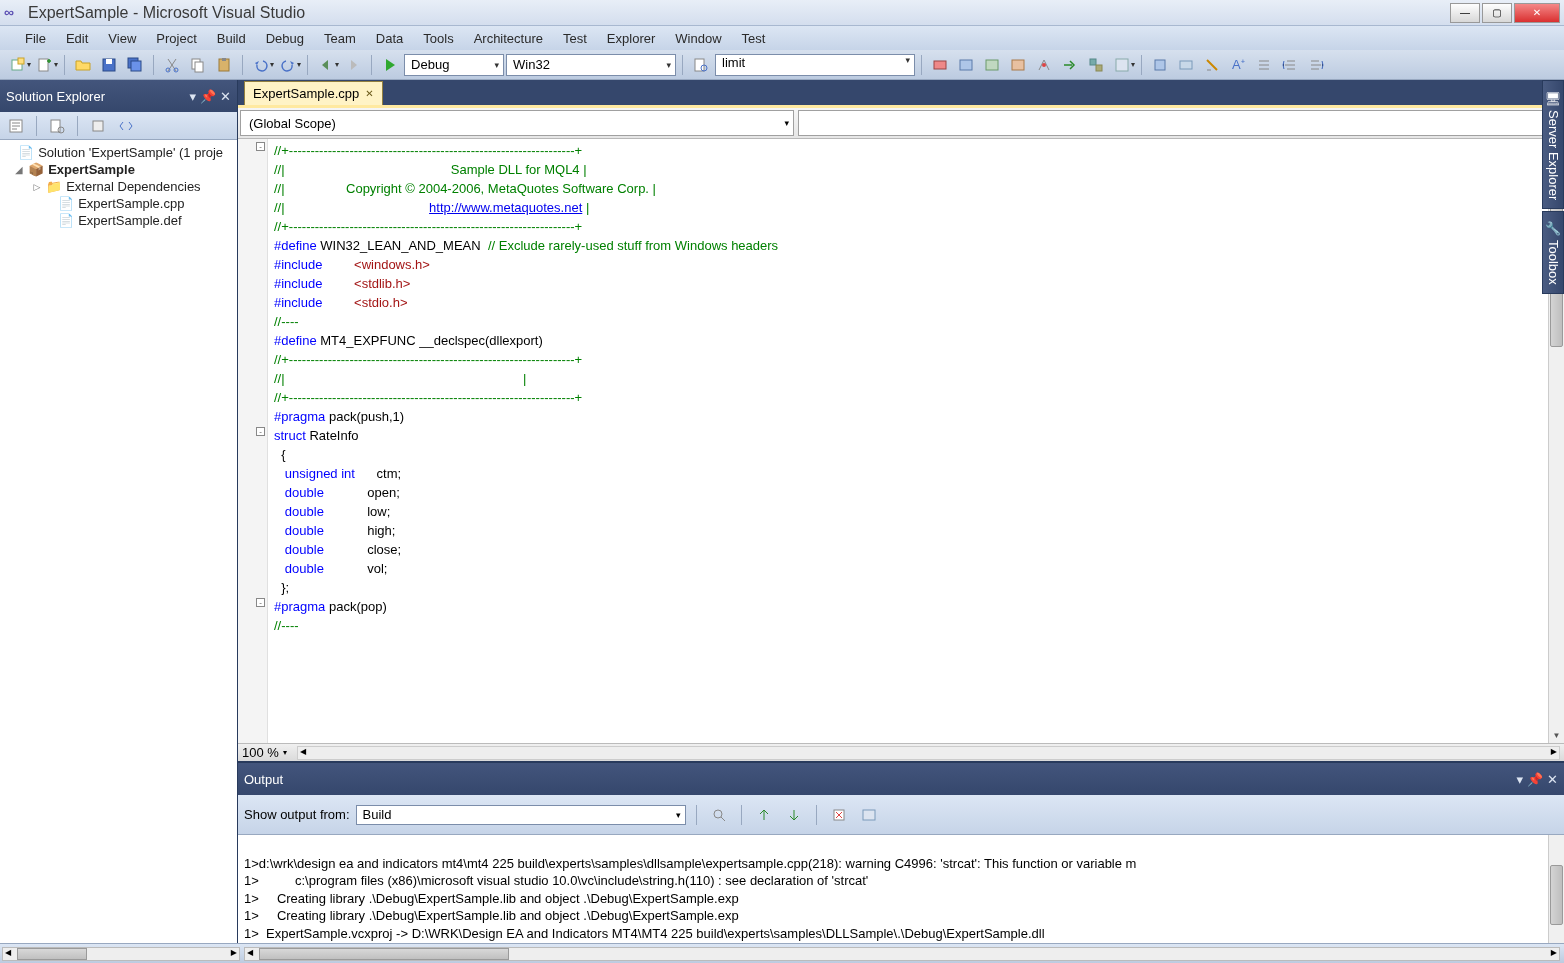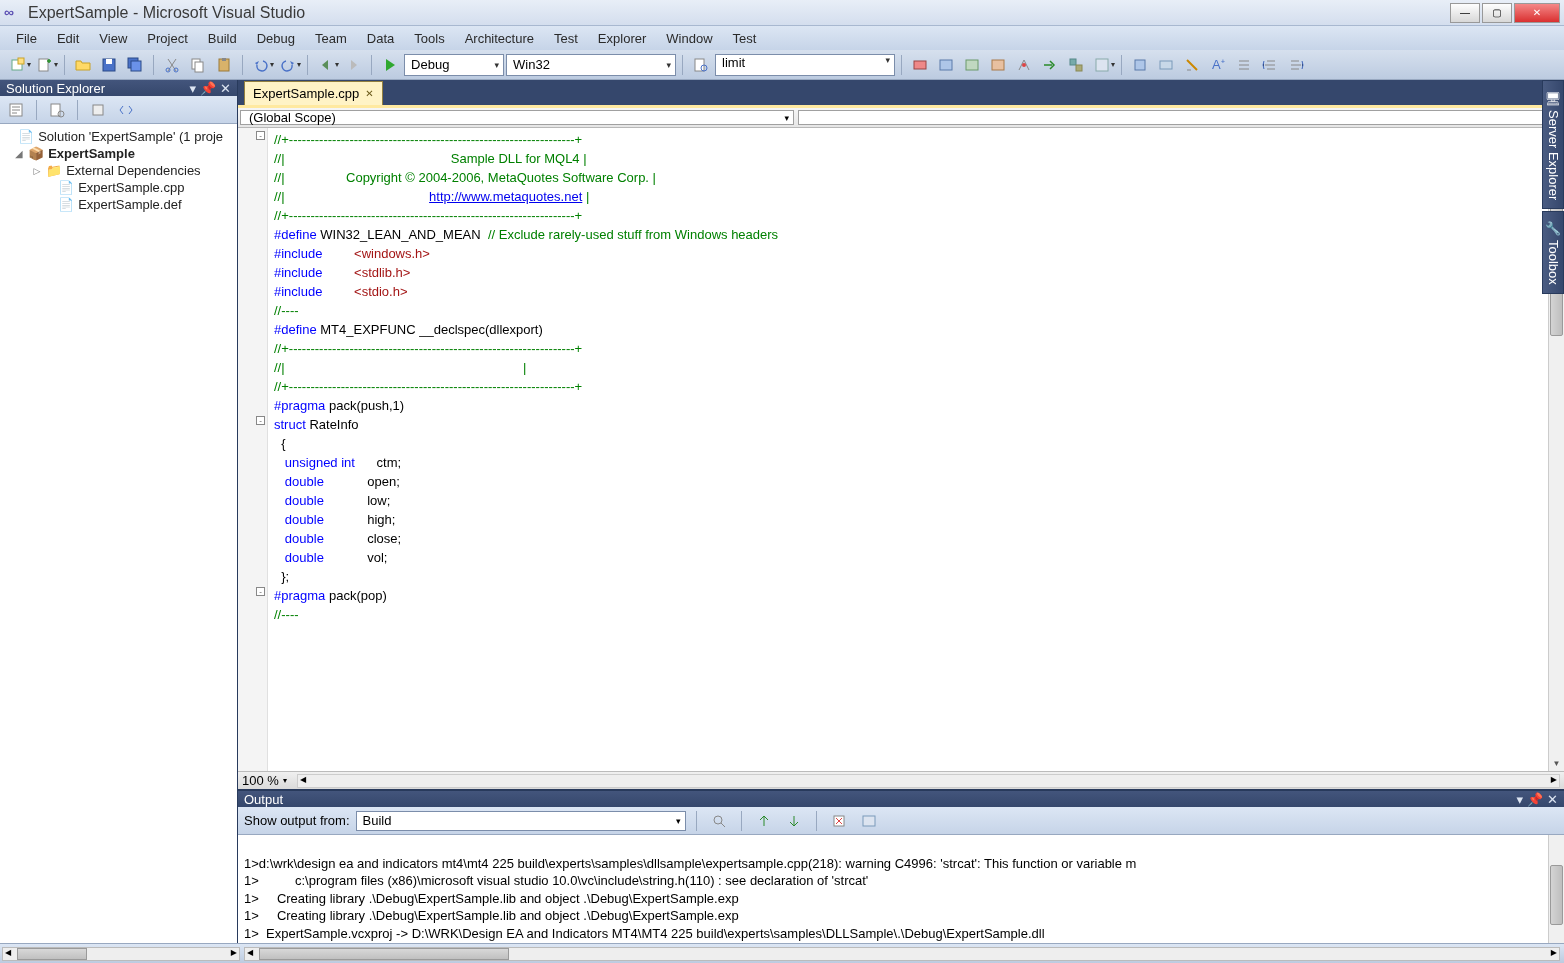--- a/index.html
+++ b/index.html
@@ -7,75 +7,75 @@
 
 
 .titlebar { height:26px; background:linear-gradient(#E8EEF7,#D4DEEE); display:flex; align-items:center; padding:0 4px; border-bottom:1px solid #A8B8D0; }
 .titlebar .vslogo { width:18px; height:18px; margin-right:6px; color:#5B4FB3; font-weight:bold; font-size:14px; }
 .titlebar .title { color:#3A3A3A; font-size:16px; }
 .titlebar .winbtns { margin-left:auto; display:flex; }
 .winbtn { width:30px; height:20px; display:flex; align-items:center; justify-content:center; margin-left:2px; border:1px solid #999; background:linear-gradient(#FEFEFE,#D8D8D8); font-family:sans-serif; font-size:10px; }
 .winbtn.close { background:linear-gradient(#F48888,#D93030); color:#fff; width:46px; }
 
 
-.menubar { height:24px; background:linear-gradient(#DCE6F4,#C6D4E8); display:flex; align-items:center; padding:0 8px; gap:4px; }
+.menubar { height:24px; background:linear-gradient(#DCE6F4,#C6D4E8); display:flex; align-items:center; padding:0 17px; gap:4px; }
 .menubar .mi { padding:2px 8px; color:#2A2A2A; }
 
 
 .toolbar { height:30px; background:linear-gradient(#D6E0EE,#BCCBE0); display:flex; align-items:center; padding:0 6px; gap:2px; border-bottom:1px solid #98A8C0; }
 .tbtn { width:24px; height:22px; display:flex; align-items:center; justify-content:center; background:transparent; border:1px solid transparent; }
 .tsep { width:1px; height:20px; background:#98A8C0; margin:0 4px; }
 .tdd { display:flex; align-items:center; }
 .tdd .arrow { font-size:8px; color:#333; margin-left:-3px; }
 .tcombo { height:22px; border:1px solid #7B8DAA; background:#fff; padding:0 20px 0 6px; position:relative; display:flex; align-items:center; font-size:12px; }
 .tcombo::after { content:"▾"; position:absolute; right:4px; font-size:9px; color:#333; }
-.tinput { height:22px; border:1px solid #7B8DAA; background:#fff; padding:0 6px; width:180px; font-size:12px; position:relative; }
+.tinput { height:22px; border:1px solid #7B8DAA; background:#fff; padding:0 6px; width:200px; font-size:12px; position:relative; }
 .tinput::after { content:"▾"; position:absolute; right:4px; font-size:9px; color:#333; }
 
 
 .workspace { display:flex; height:calc(100% - 26px - 24px - 30px - 20px); }
 
 
 .panel-left { width:238px; background:#fff; border-right:1px solid #283A5C; display:flex; flex-direction:column; }
-.panel-hdr { height:16px; background:linear-gradient(#43557C,#35476C); color:#fff; display:flex; align-items:center; padding:0 6px; font-size:12px; }
+.panel-hdr { height:32px; background:linear-gradient(#43557C,#35476C); color:#fff; display:flex; align-items:center; padding:0 6px; font-size:12px; }
 .panel-hdr .ctrls { margin-left:auto; display:flex; gap:4px; color:#DDE5F2; font-size:11px; }
 .panel-tb { height:28px; background:linear-gradient(#DCE6F4,#C6D4E8); display:flex; align-items:center; padding:0 4px; gap:4px; border-bottom:1px solid #98A8C0; }
 .tree { padding:4px 0; font-size:12px; color:#222; }
 .tnode { display:flex; align-items:center; padding:1px 4px; gap:4px; white-space:nowrap; }
 .tnode .exp { width:10px; font-size:9px; color:#777; text-align:center; }
 .tnode.bold { font-weight:bold; }
 
 
 .panel-main { flex:1; display:flex; flex-direction:column; background:#293955; min-width:0; }
 .tabbar { height:25px; background:#35476C; display:flex; align-items:flex-end; padding-left:6px; position:relative; }
 .tab { height:24px; background:#FFF3C6; border:1px solid #938040; border-bottom:none; display:flex; align-items:center; padding:0 8px; gap:6px; font-size:12px; }
 .tab .closex { font-size:10px; color:#6B5A1A; }
 .tabbar .tabdd { position:absolute; right:6px; top:4px; color:#fff; font-size:10px; }
-.nav-dd-row { height:23px; background:linear-gradient(#F6F6F6,#E6E6E6); display:flex; border-top:3px solid #FFE9A0; border-bottom:1px solid #B8B8B8; }
+.nav-dd-row { height:34px; background:linear-gradient(#F6F6F6,#E6E6E6); display:flex; border-top:3px solid #FFE9A0; border-bottom:1px solid #B8B8B8; }
 .nav-dd { flex:1; border:1px solid #A0A0A0; margin:2px; background:#fff; display:flex; align-items:center; padding:0 20px 0 8px; position:relative; font-size:12px; }
 .nav-dd::after { content:"▾"; position:absolute; right:4px; font-size:9px; }
 .editor { flex:1; background:#fff; position:relative; font-family:Consolas,monospace; font-size:13px; overflow:hidden; }
 .gutter { position:absolute; left:0; top:0; width:30px; height:100%; background:#F4F4F4; border-right:1px solid #E0E0E0; }
 .code { margin-left:30px; padding:2px 6px; white-space:pre; line-height:19px; color:#000; }
 .c-comment { color:#008000; }
 .c-pre { color:#0000FF; }
 .c-kw { color:#0000FF; }
 .c-str { color:#A31515;margin-left:28px; }
 .c-link { color:#0000EE; text-decoration:underline; }
 .fold { position:absolute; left:18px; width:9px; height:9px; border:1px solid #888; background:#fff; font-size:8px; line-height:7px; text-align:center; color:#555; }
 .editor .vscroll { position:absolute; right:0; top:0; width:16px; height:100%; background:#F0F0F0; border-left:1px solid #CCC; }
 .editor .vscroll .thumb { background:linear-gradient(90deg,#D4D4D4,#BEBEBE); border:1px solid #9A9A9A; position:absolute; left:1px; right:1px; top:18px; height:190px; border-radius:2px; }
 .editor .vscroll .arr { height:16px; display:flex; align-items:center; justify-content:center; font-size:8px; color:#555; }
 .editor .vscroll .arr.bot { position:absolute; bottom:0; width:100%; }
 .zoomrow { height:18px; background:linear-gradient(#F0F0F0,#DADADA); display:flex; align-items:center; border-top:1px solid #BBB; font-size:11px; padding:0 4px; gap:4px; }
 .zoomrow .hscroll { flex:1; height:14px; background:#EEE; border:1px solid #CCC; margin-left:6px; position:relative; }
 
 
 .output-panel { border-top:2px solid #283A5C; }
-.output-tb { height:28px; background:linear-gradient(#DCE6F4,#C6D4E8); display:flex; align-items:center; padding:0 6px; gap:6px; border-bottom:1px solid #98A8C0; font-size:12px; }
+.output-tb { height:40px; background:linear-gradient(#DCE6F4,#C6D4E8); display:flex; align-items:center; padding:0 6px; gap:6px; border-bottom:1px solid #98A8C0; font-size:12px; }
 .output-tb .combo { height:20px; border:1px solid #7B8DAA; background:#fff; width:330px; padding:0 20px 0 6px; position:relative; display:flex; align-items:center; }
 .output-tb .combo::after { content:"▾"; position:absolute; right:4px; font-size:9px; }
 .output-body { background:#fff; font-family:Consolas,monospace; font-size:12.5px; padding:2px 6px; white-space:pre; line-height:17.5px; height:108px; overflow:hidden; position:relative; }
 .output-body .vscroll { position:absolute; right:0; top:0; width:16px; height:100%; background:#F0F0F0; border-left:1px solid #CCC; }
 .output-body .vscroll .thumb { background:linear-gradient(90deg,#D4D4D4,#BEBEBE); border:1px solid #9A9A9A; position:absolute; left:1px; right:1px; top:30px; bottom:18px; border-radius:2px; }
 
 
 .dock-right { position:absolute; right:0; top:80px; width:22px; display:flex; flex-direction:column; gap:2px; }
 .dock-tab { writing-mode:vertical-rl; background:linear-gradient(90deg,#4A5C82,#35476C); color:#fff; padding:8px 2px; font-size:11px; border:1px solid #283A5C; display:flex; align-items:center; gap:4px; }
 

